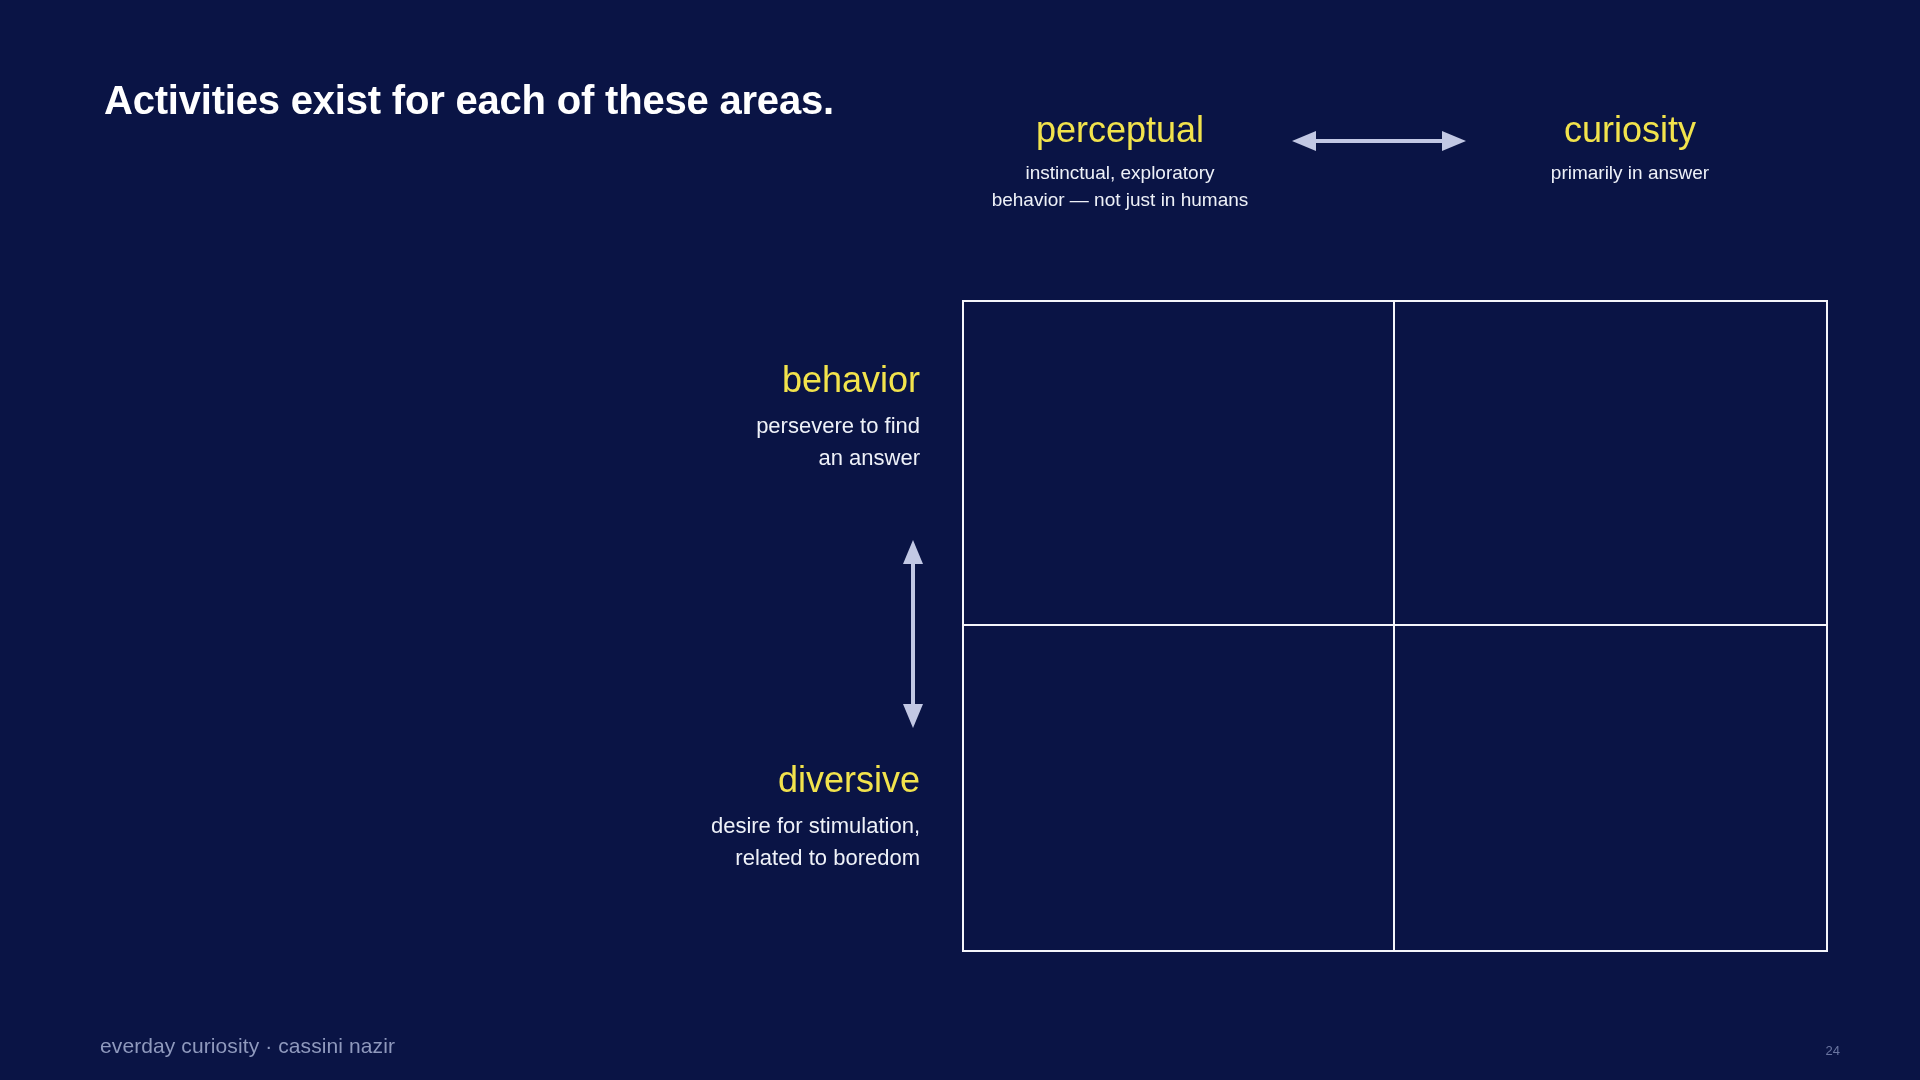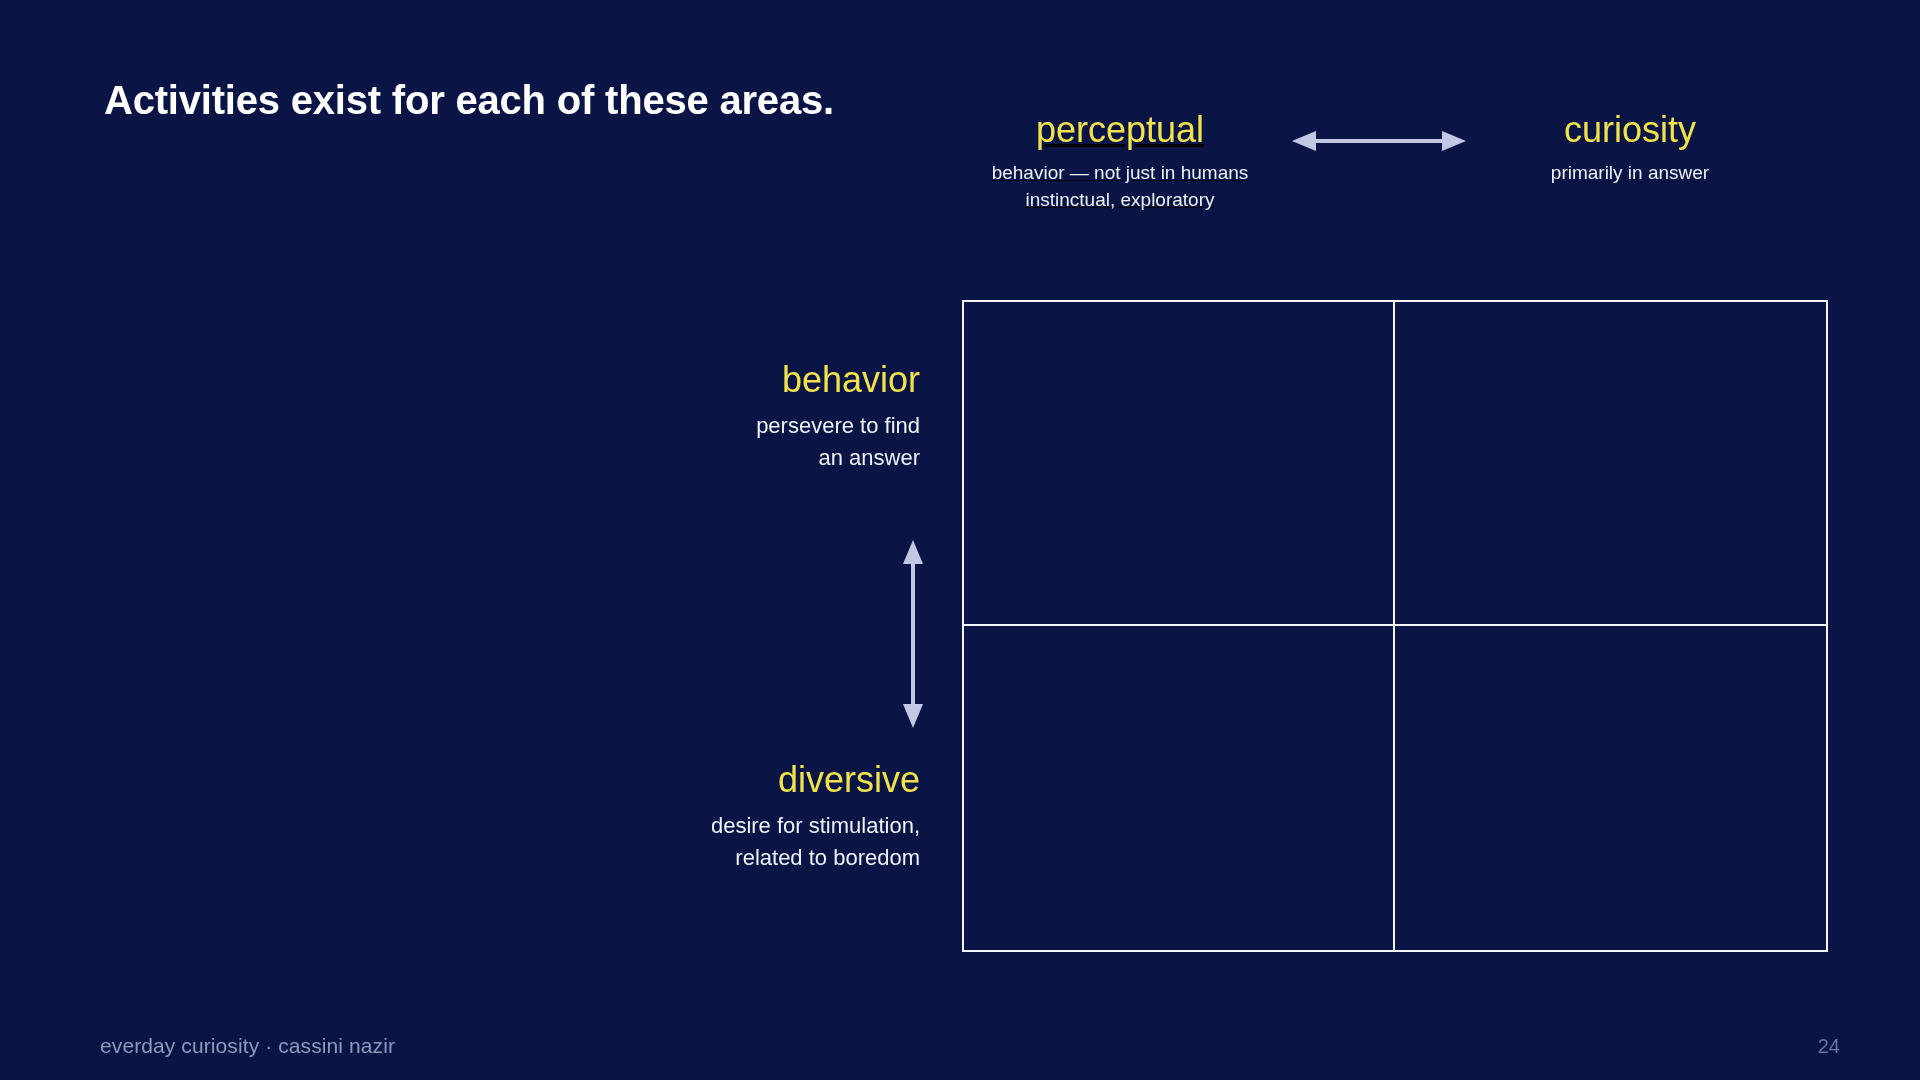--- a/index.html
+++ b/index.html
@@ -41,21 +41,21 @@
     width: 880px;
     height: 140px;
   }
 
   .axis-pole {
     position: absolute;
     top: 0;
     width: 320px;
     text-align: center;
   }
-  .axis-pole.left  { left: 0px; text-decoration: underline; }
+  .axis-pole.left  { left: 0px; }
   .axis-pole.right { left: 510px; }
 
   .pole-term {
     font-size: 36px;
     color: #f2e34c;
     line-height: 1.12;
     white-space: nowrap;
   }
   .pole-desc {
     margin-top: 10px;
@@ -139,38 +139,38 @@
     left: 100px;
     bottom: 22px;
     font-size: 21px;
     color: #8f99bd;
     letter-spacing: 0.1px;
   }
   .footer-page {
     position: absolute;
     right: 80px;
     bottom: 22px;
-    font-size: 20px;
+    font-size: 13px;
     color: #6a75a0;
   }
 </style>
 </head>
 <body>
 
 <div class="slide">
 
   <div class="slide-title">Activities exist for each of these areas.</div>
 
   <div class="top-axis">
 
     <div class="axis-pole left">
       <div class="pole-term">perceptual</div>
       <div class="pole-desc">
+        <div>instinctual, exploratory</div>
         <div>behavior — not just in humans</div>
-        <div>instinctual, exploratory</div>
       </div>
     </div>
 
     <div class="h-arrow">
       <svg width="178" height="26" viewBox="0 0 178 26" xmlns="http://www.w3.org/2000/svg">
         <line x1="22" y1="13" x2="156" y2="13" stroke="#c2c8e4" stroke-width="4"></line>
         <polygon points="2,13 26,3 26,23" fill="#c2c8e4"></polygon>
         <polygon points="176,13 152,3 152,23" fill="#c2c8e4"></polygon>
       </svg>
     </div>

